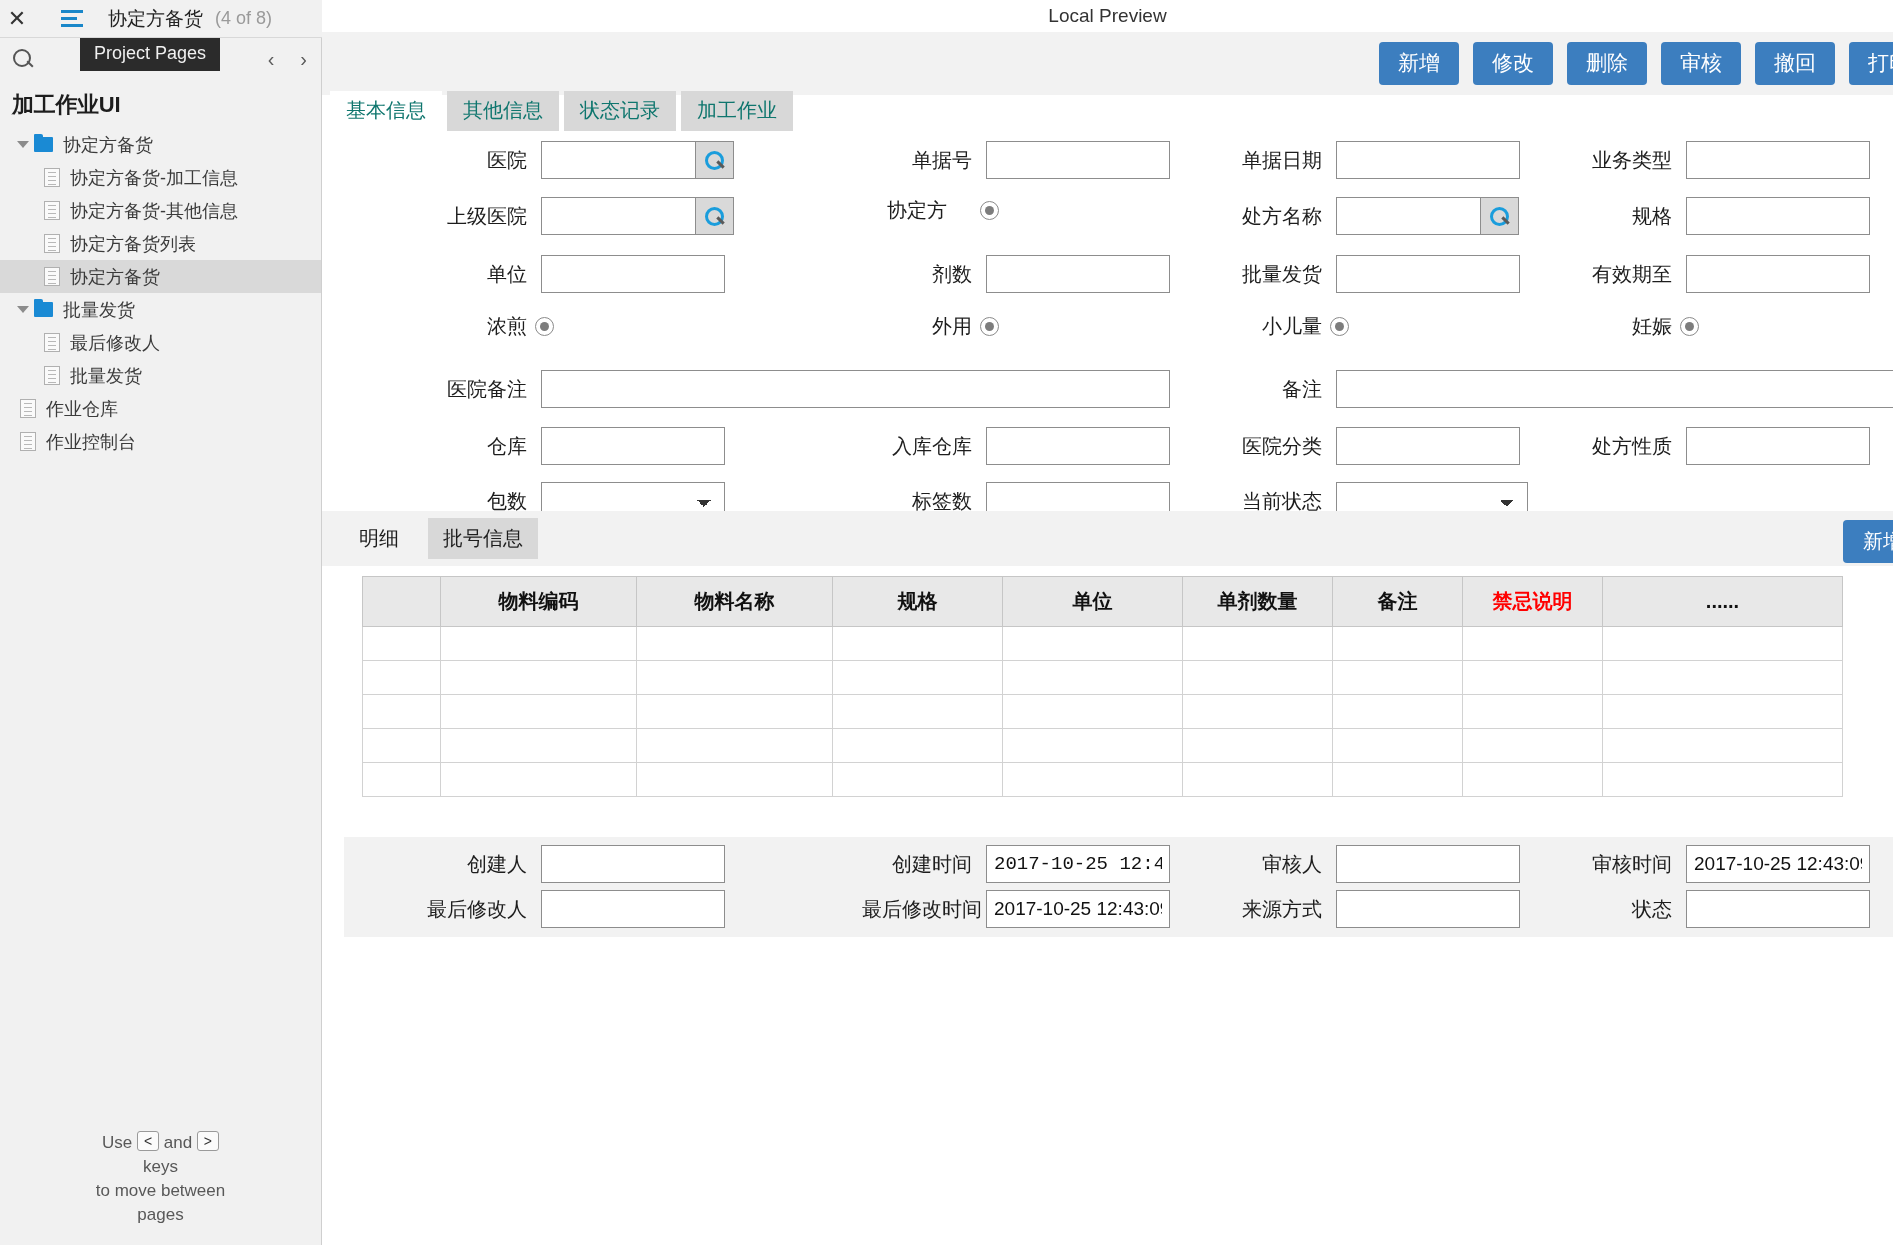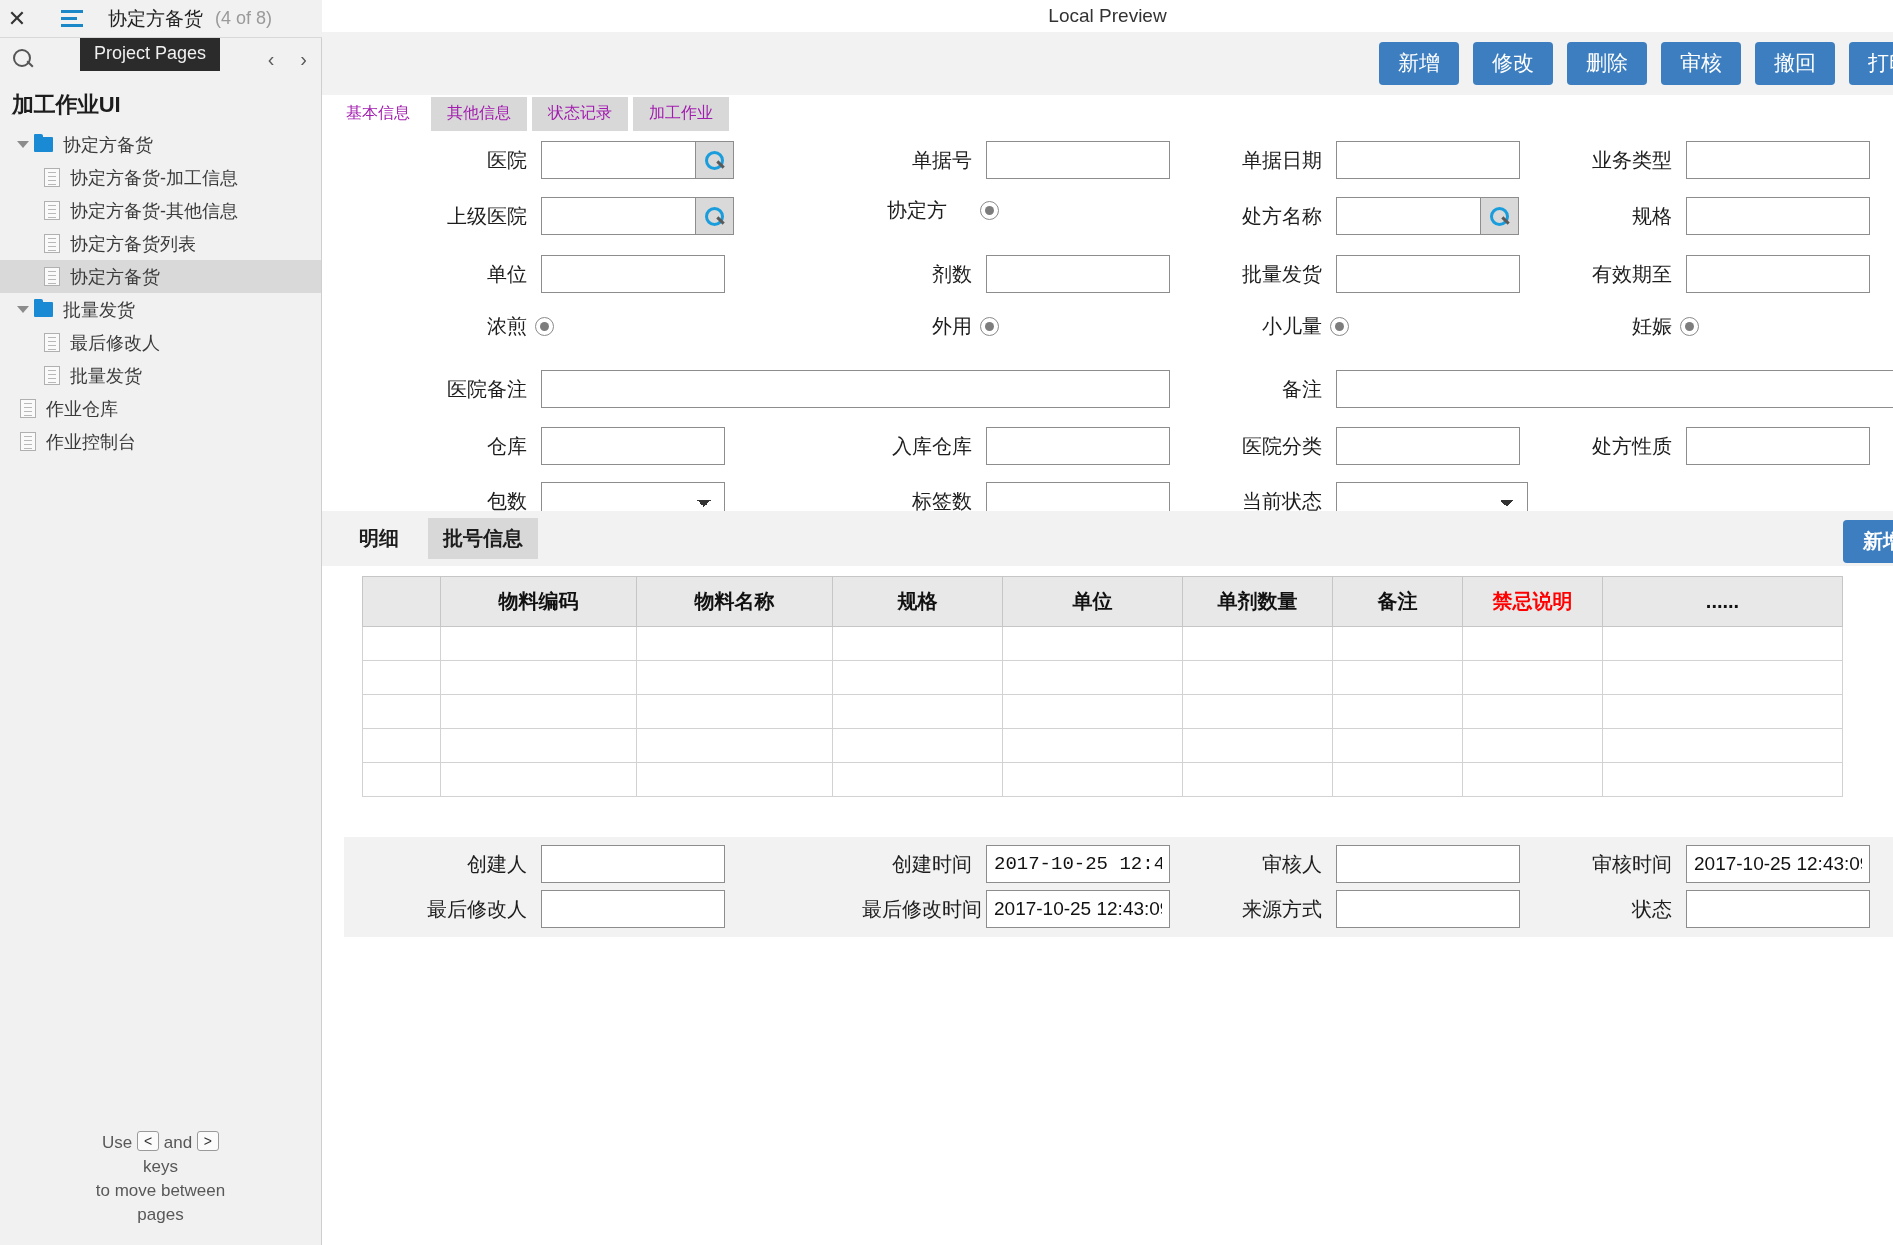--- a/index.html
+++ b/index.html
@@ -151,21 +151,21 @@
     position: absolute; right: 6px; top: 105px; font-size: 19px; color: #333;
   }
 
   
   #tabs-row {
     position: absolute; left: 0; top: 63px; right: 0; height: 36px;
     background: #ffffff; display: flex; align-items: flex-end;
     padding-left: 8px;
   }
   .tab {
-    font-size: 16px; color: #a21caf; padding: 6px 16px 7px 16px;
+    font-size: 20px; color: #0f766e; padding: 6px 16px 7px 16px;
     background: #d8d8d8; margin-right: 5px; cursor: pointer; white-space: nowrap;
   }
   .tab.active { background: #ffffff; }
 
   
   #form-panel {
     position: absolute; left: 0; top: 99px; right: 0; height: 380px;
     background: #ffffff;
   }
   .frow { position: absolute; display: flex; align-items: center; }
@@ -209,21 +209,21 @@
       linear-gradient(135deg, #333 50%, transparent 50%);
     background-position: calc(100% - 20px) 17px, calc(100% - 13px) 17px;
     background-size: 7px 7px, 7px 7px;
     background-repeat: no-repeat;
     padding-right: 30px; cursor: pointer;
   }
 
   
   #grid-tabs {
     position: absolute; left: 0; top: 479px; right: 0; height: 55px;
-    background: #f2f2f2; display: flex; align-items: center; padding-left: 22px; font-weight: bold;
+    background: #f2f2f2; display: flex; align-items: center; padding-left: 22px;
   }
   .gtab {
     font-size: 20px; color: #1d1d1d; padding: 7px 15px; cursor: pointer;
     margin-right: 14px; white-space: nowrap;
   }
   .gtab.active { background: #d8d8d8; }
   #grid-btn {
     position: absolute; right: -30px; top: 9px;
     background: #3c7ebf; color: #fff; font-size: 20px;
     padding: 8px 20px; border-radius: 4px; cursor: pointer;

